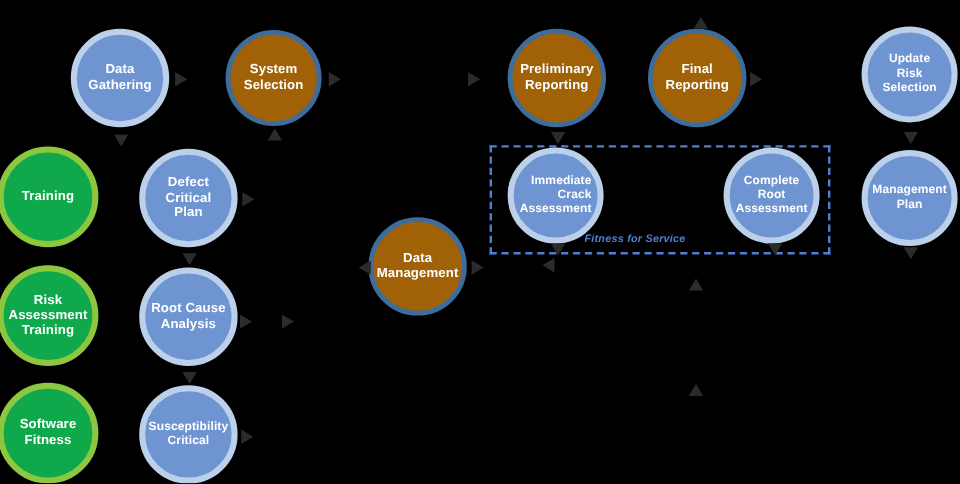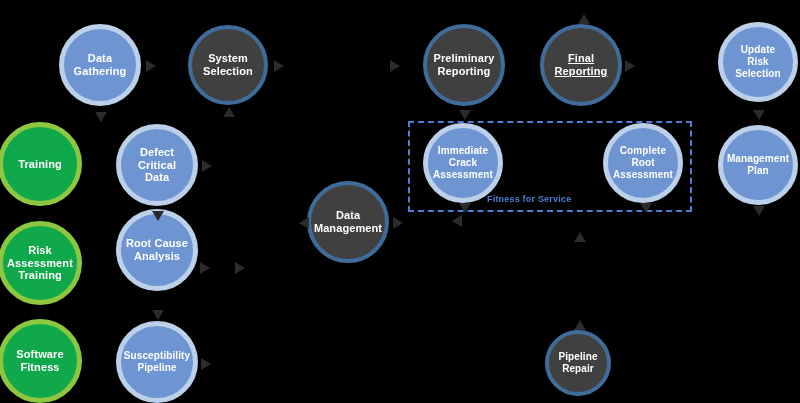--- a/index.html
+++ b/index.html
@@ -36,21 +36,21 @@
     padding: 0 4px;
     white-space: pre-line;
   }
 
   
   .n-mid {                       
     background: #6e95d2;
     border: 5px solid #bdd0ea;
   }
   .n-dark {                      
-    background: #404040;
+    background: #a16207;
     border: 4px solid #3f6d9b;
   }
   .n-green {                     
     background: #0fa84b;
     border: 5px solid #8dc63f;
   }
 
   
   .group-box {
     position: absolute;
@@ -59,20 +59,21 @@
     background: transparent;
   }
   .group-label {
     position: absolute;
     color: #4f7fd4;
     font-weight: bold;
     font-size: 9px;
     letter-spacing: .2px;
     white-space: nowrap;
     user-select: none;
+    font-style: italic;
   }
 
   
   .arrow {
     position: absolute;
     width: 0;
     height: 0;
   }
   .arrow.right {
     border-top: 6px solid transparent;
@@ -105,38 +106,38 @@
 Gathering</span>
     </div>
     <div class="node n-dark" style="left: 188px; top: 25px; width: 80px; height: 80px; font-size: 11px;">
       <span class="label">System
 Selection</span>
     </div>
     <div class="node n-dark" style="left: 423px; top: 24px; width: 82px; height: 82px; font-size: 11px;">
       <span class="label">Preliminary
 Reporting</span>
     </div>
-    <div class="node n-dark" style="left: 540px; top: 24px; width: 82px; height: 82px; font-size: 11px; text-decoration: underline;">
+    <div class="node n-dark" style="left: 540px; top: 24px; width: 82px; height: 82px; font-size: 11px;">
       <span class="label">Final
 Reporting</span>
     </div>
     <div class="node n-mid" style="left: 718px; top: 22px; width: 80px; height: 80px; font-size: 10px;">
       <span class="label">Update
 Risk
 Selection</span>
     </div>
     <div class="node n-green" style="left: -2px; top: 122px; width: 84px; height: 84px; font-size: 11px;">
       <span class="label">Training</span>
     </div>
     <div class="node n-mid" style="left: 116px; top: 124px; width: 82px; height: 82px; font-size: 11px;">
       <span class="label">Defect
 Critical
-Data</span>
+Plan</span>
     </div>
-    <div class="node n-mid" style="left: 423px; top: 123px; width: 80px; height: 80px; font-size: 10px;">
+    <div class="node n-mid" style="left: 423px; top: 123px; width: 80px; height: 80px; font-size: 10px; text-align: right;">
       <span class="label">Immediate
 Crack
 Assessment</span>
     </div>
     <div class="node n-mid" style="left: 603px; top: 123px; width: 80px; height: 80px; font-size: 10px;">
       <span class="label">Complete
 Root
 Assessment</span>
     </div>
     <div class="node n-mid" style="left: 718px; top: 125px; width: 80px; height: 80px; font-size: 10px;">
@@ -145,35 +146,31 @@
     </div>
     <div class="node n-dark" style="left: 307px; top: 181px; width: 82px; height: 82px; font-size: 11px;">
       <span class="label">Data
 Management</span>
     </div>
     <div class="node n-green" style="left: -2px; top: 221px; width: 84px; height: 84px; font-size: 11px;">
       <span class="label">Risk
 Assessment
 Training</span>
     </div>
-    <div class="node n-mid" style="left: 116px; top: 209px; width: 82px; height: 82px; font-size: 11px;">
+    <div class="node n-mid" style="left: 116px; top: 223px; width: 82px; height: 82px; font-size: 11px;">
       <span class="label">Root Cause
 Analysis</span>
     </div>
     <div class="node n-green" style="left: -2px; top: 319px; width: 84px; height: 84px; font-size: 11px;">
       <span class="label">Software
 Fitness</span>
     </div>
     <div class="node n-mid" style="left: 116px; top: 321px; width: 82px; height: 82px; font-size: 10px;">
       <span class="label">Susceptibility
-Pipeline</span>
-    </div>
-    <div class="node n-dark" style="left: 545px; top: 330px; width: 66px; height: 66px; font-size: 10px;">
-      <span class="label">Pipeline
-Repair</span>
+Critical</span>
     </div>
     <div class="group-label" style="left: 487px; top: 194px;">Fitness for Service</div>
     <div class="arrow right" style="left: 146px; top: 60px;"></div>
     <div class="arrow right" style="left: 274px; top: 60px;"></div>
     <div class="arrow right" style="left: 390px; top: 60px;"></div>
     <div class="arrow right" style="left: 625px; top: 60px;"></div>
     <div class="arrow down" style="left: 95px; top: 112px;"></div>
     <div class="arrow up" style="left: 223px; top: 107px;"></div>
     <div class="arrow up" style="left: 578px; top: 14px;"></div>
     <div class="arrow down" style="left: 459px; top: 110px;"></div>

